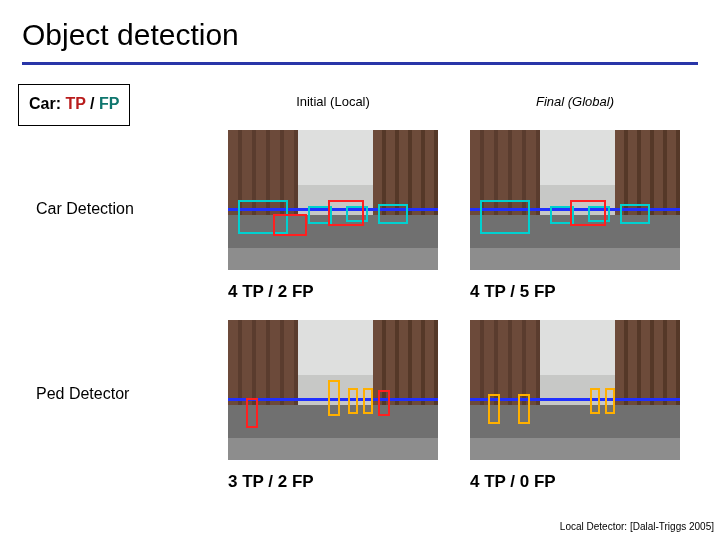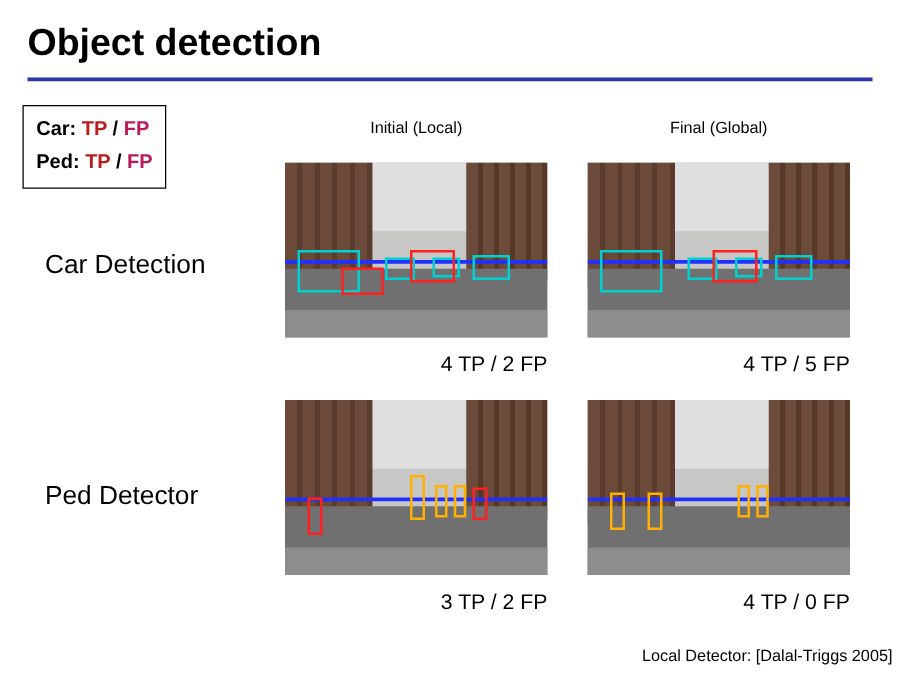--- a/index.html
+++ b/index.html
@@ -6,51 +6,51 @@
   body {
     width: 720px;
     height: 540px;
     font-family: Arial, Helvetica, sans-serif;
     background: #fff;
     color: #000;
     position: relative;
   }
   .title {
     font-size: 30px;
-    font-weight: bold;
+    font-weight: normal;
     padding: 18px 15px 6px 22px;
   }
   .rule {
     height: 3px;
     background: #2935a8;
     margin: 4px 22px 0 22px;
   }
   .legend-box {
     position: absolute;
     left: 18px;
     top: 84px;
     border: 1.5px solid #000;
     padding: 6px 10px 8px 10px;
     font-size: 16px;
     font-weight: bold;
     line-height: 1.6;
   }
   .tp-green { color: #b91c1c; }
-  .fp-red   { color: #be185d; }
+  .fp-red   { color: #0f766e; }
   .col-head {
     position: absolute;
     font-size: 13px;
     top: 94px;
     text-align: center;
   }
   .col-head.local  { left: 228px; width: 210px; }
-  .col-head.global { left: 470px; width: 210px; }
+  .col-head.global { left: 470px; width: 210px; font-style: italic; }
   .row-label {
     position: absolute;
-    font-size: 21px;
+    font-size: 16px;
     left: 36px;
   }
   .row-label.car { top: 200px; }
   .row-label.ped { top: 385px; }
   .scene {
     position: absolute;
     width: 210px;
     height: 140px;
     background: #c7c8c6;
     overflow: hidden;
@@ -66,47 +66,44 @@
   .scene.local  { left: 228px; }
   .scene.global { left: 470px; }
   .scene.car { top: 130px; }
   .scene.ped { top: 320px; }
   .bbox { position:absolute; border:2px solid #ff2020; }
   .bbox.tp-car { border-color:#00d0d0; }
   .bbox.tp-ped { border-color:#ffb000; }
   .result {
     position: absolute;
     font-size: 17px;
-    font-weight: normal;
-    text-align: right;
+    font-weight: bold;
+    text-align: left;
     width: 210px;
   }
   .result.local  { left: 228px; }
   .result.global { left: 470px; }
   .result.car { top: 282px; }
   .result.ped { top: 472px; }
   .citation {
     position: absolute;
     right: 6px;
     bottom: 8px;
-    font-size: 13px;
+    font-size: 10px;
   }
 </style>
 </head>
 <body>
 
 <div class="title">Object detection</div>
 <div class="rule"></div>
 
 <div class="legend-box">
   <div>
     <span>Car: </span><span class="tp-green">TP</span><span> / </span><span class="fp-red">FP</span>
-  </div>
-  <div>
-    <span>Ped: </span><span class="tp-green">TP</span><span> / </span><span class="fp-red">FP</span>
   </div>
 </div>
 
 <div class="col-head local">Initial (Local)</div>
 <div class="col-head global">Final (Global)</div>
 
 <div class="row-label car">Car Detection</div>
 <div class="row-label ped">Ped Detector</div>
 
 <div class="scene car local">

